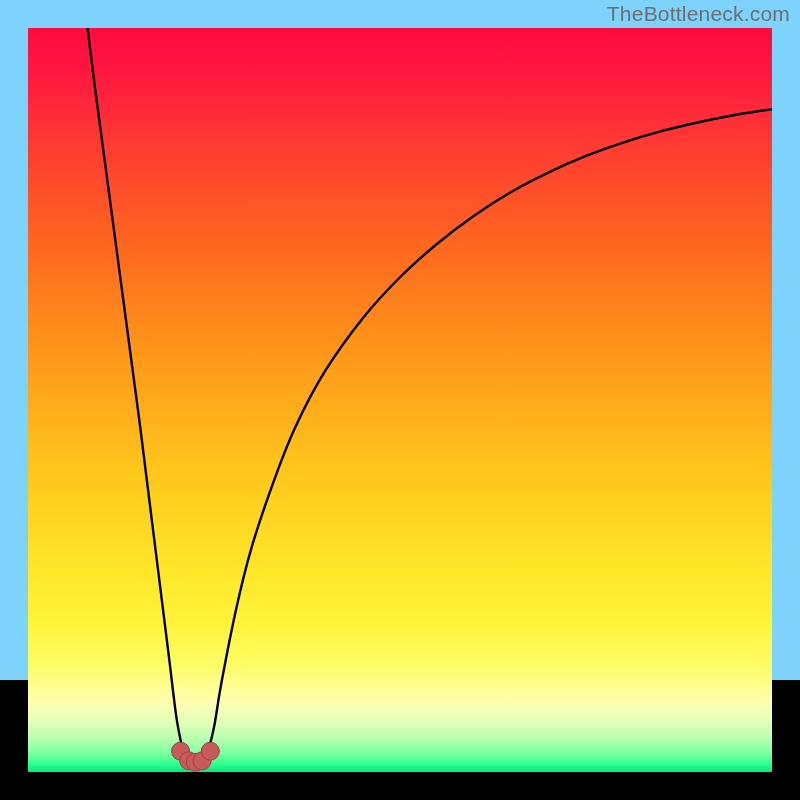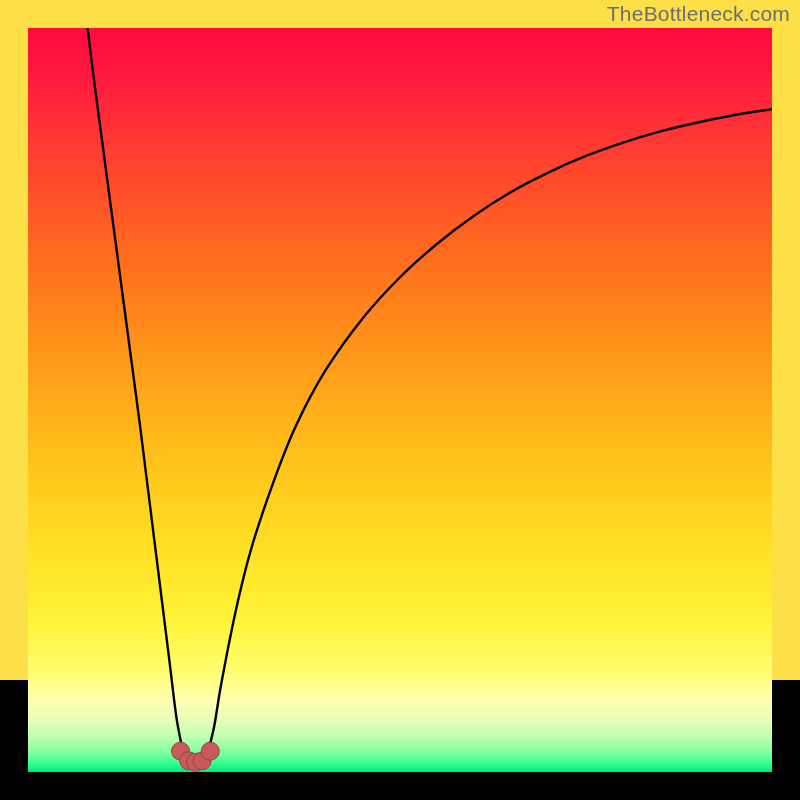--- a/index.html
+++ b/index.html
@@ -7,21 +7,21 @@
     padding: 0;
     width: 800px;
     height: 800px;
     overflow: hidden;
     background: #000;
     font-family: Arial, Helvetica, sans-serif;
   }
   .outer {
     width: 800px;
     height: 680px;
-    background: #fde047;
+    background: #7dd3fc;
     position: relative;
   }
   .plot {
     position: absolute;
     left: 28px;
     top: 28px;
     width: 744px;
     height: 744px;
     overflow: hidden;
   }

